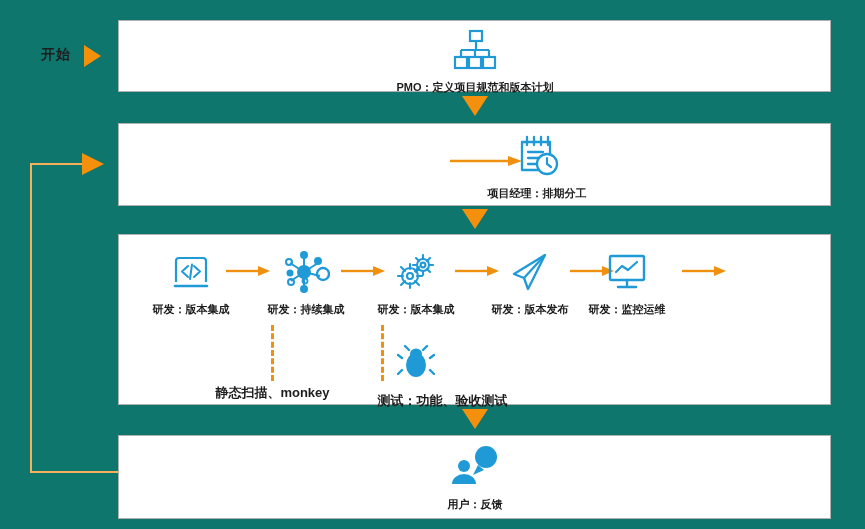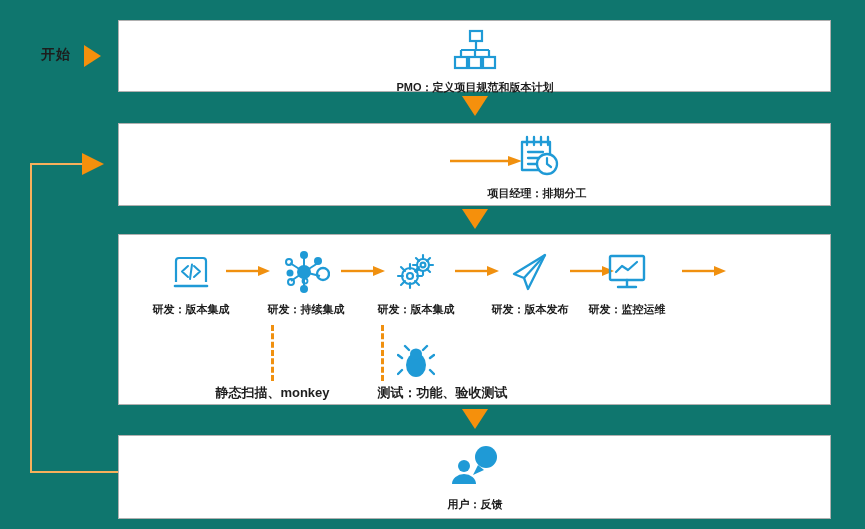--- a/index.html
+++ b/index.html
@@ -254,21 +254,21 @@
   <div class="caption-only" style="left:190px; top:384px; width:165px;">静态扫描、monkey</div>
 
   <div class="dashed-drop" style="left:381px; top:325px; height:56px;"></div>
   <div class="glyph" style="position:absolute; left:396px; top:343px; width:40px; height:38px; display:flex; align-items:center; justify-content:center;">
     <svg width="38" height="36" viewBox="0 0 38 36">
       <path d="M12,6 L8,2 M26,6 L30,2 M5,14 L1,11 M33,14 L37,11 M5,26 L1,30 M33,26 L37,30" stroke="#1f9ad6" stroke-width="2.4" stroke-linecap="round" fill="none"></path>
       <ellipse cx="19" cy="21" rx="10" ry="12" fill="#1f9ad6"></ellipse>
       <ellipse cx="19" cy="10" rx="6" ry="5.5" fill="#1f9ad6"></ellipse>
     </svg>
   </div>
-  <div class="caption-only" style="left:350px; top:384px; width:185px;">测试：功能、验收测试</div>
+  <div class="caption-only" style="left:350px; top:392px; width:185px;">测试：功能、验收测试</div>
 
   <div class="down-arrow" id="down-arrow-3"></div>
 
   <div class="stage-box" id="box-4"></div>
 
   <div class="node" style="left:415px; top:443px; width:120px;">
     <div class="glyph">
       <svg width="56" height="46" viewBox="0 0 56 46">
         <circle cx="39" cy="13" r="11" fill="#1f9ad6"></circle>
         <path d="M31,21 L26,31 L37,26 Z" fill="#1f9ad6"></path>

